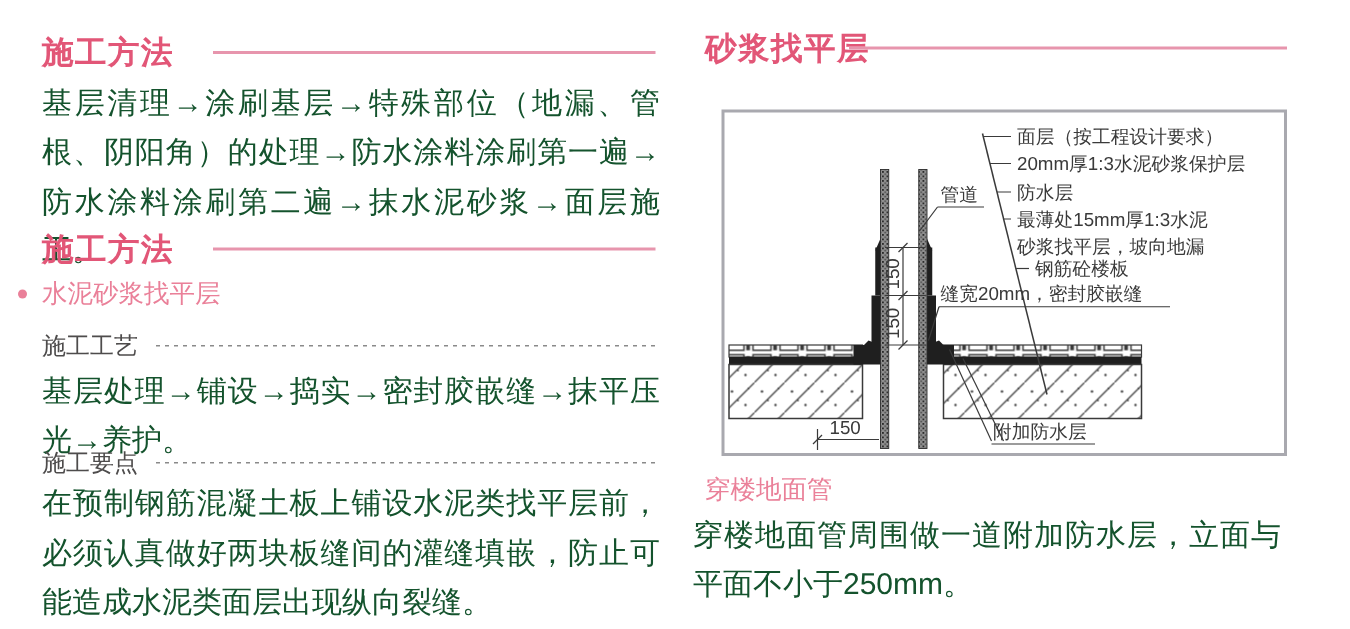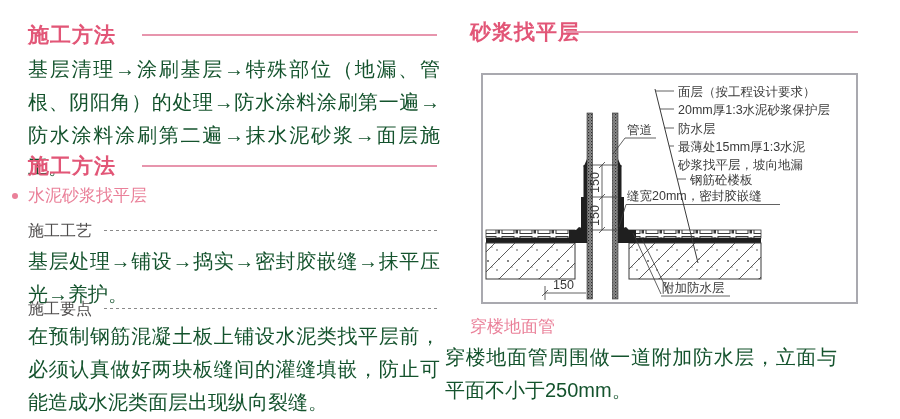--- a/index.html
+++ b/index.html
@@ -160,16 +160,16 @@
         <g>
           <text class="dlabel" x="179" y="217">附加防水层</text>
           <line class="thin" x1="178" y1="221" x2="247" y2="221"></line>
           <line class="thin" x1="178" y1="219" x2="150" y2="158"></line>
           <line class="thin" x1="186" y1="219" x2="159" y2="164"></line>
         </g>
       </svg>
     </div>
 
     <div class="pink-item" style="left:470px;top:315px;">穿楼地面管</div>
-    <div class="body-par" style="left:445px;top:341px;width:392px;">穿楼地面管周围做一道附加防水层，立面与平面不小于250mm。</div>
+    <div class="body-par" style="left:462px;top:341px;width:392px;">穿楼地面管周围做一道附加防水层，立面与平面不小于250mm。</div>
   </div>
 
 </div>
 
 </body></html>

